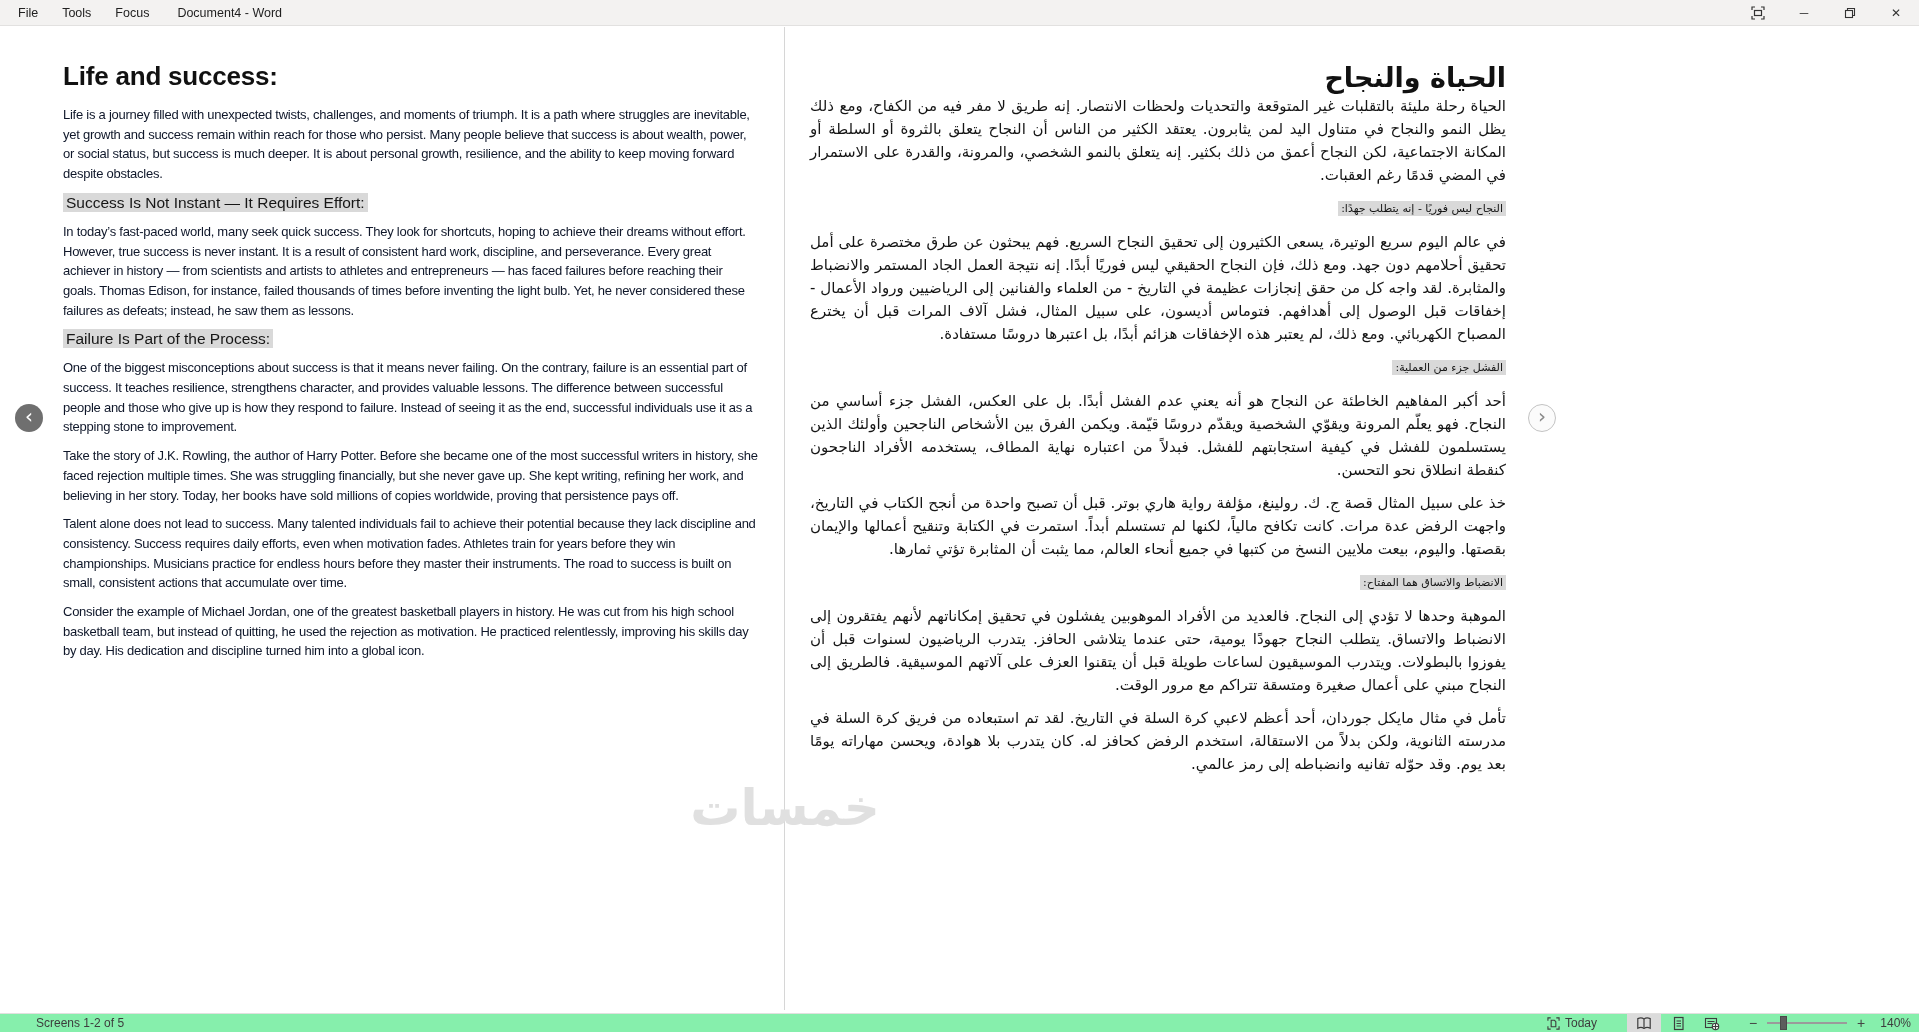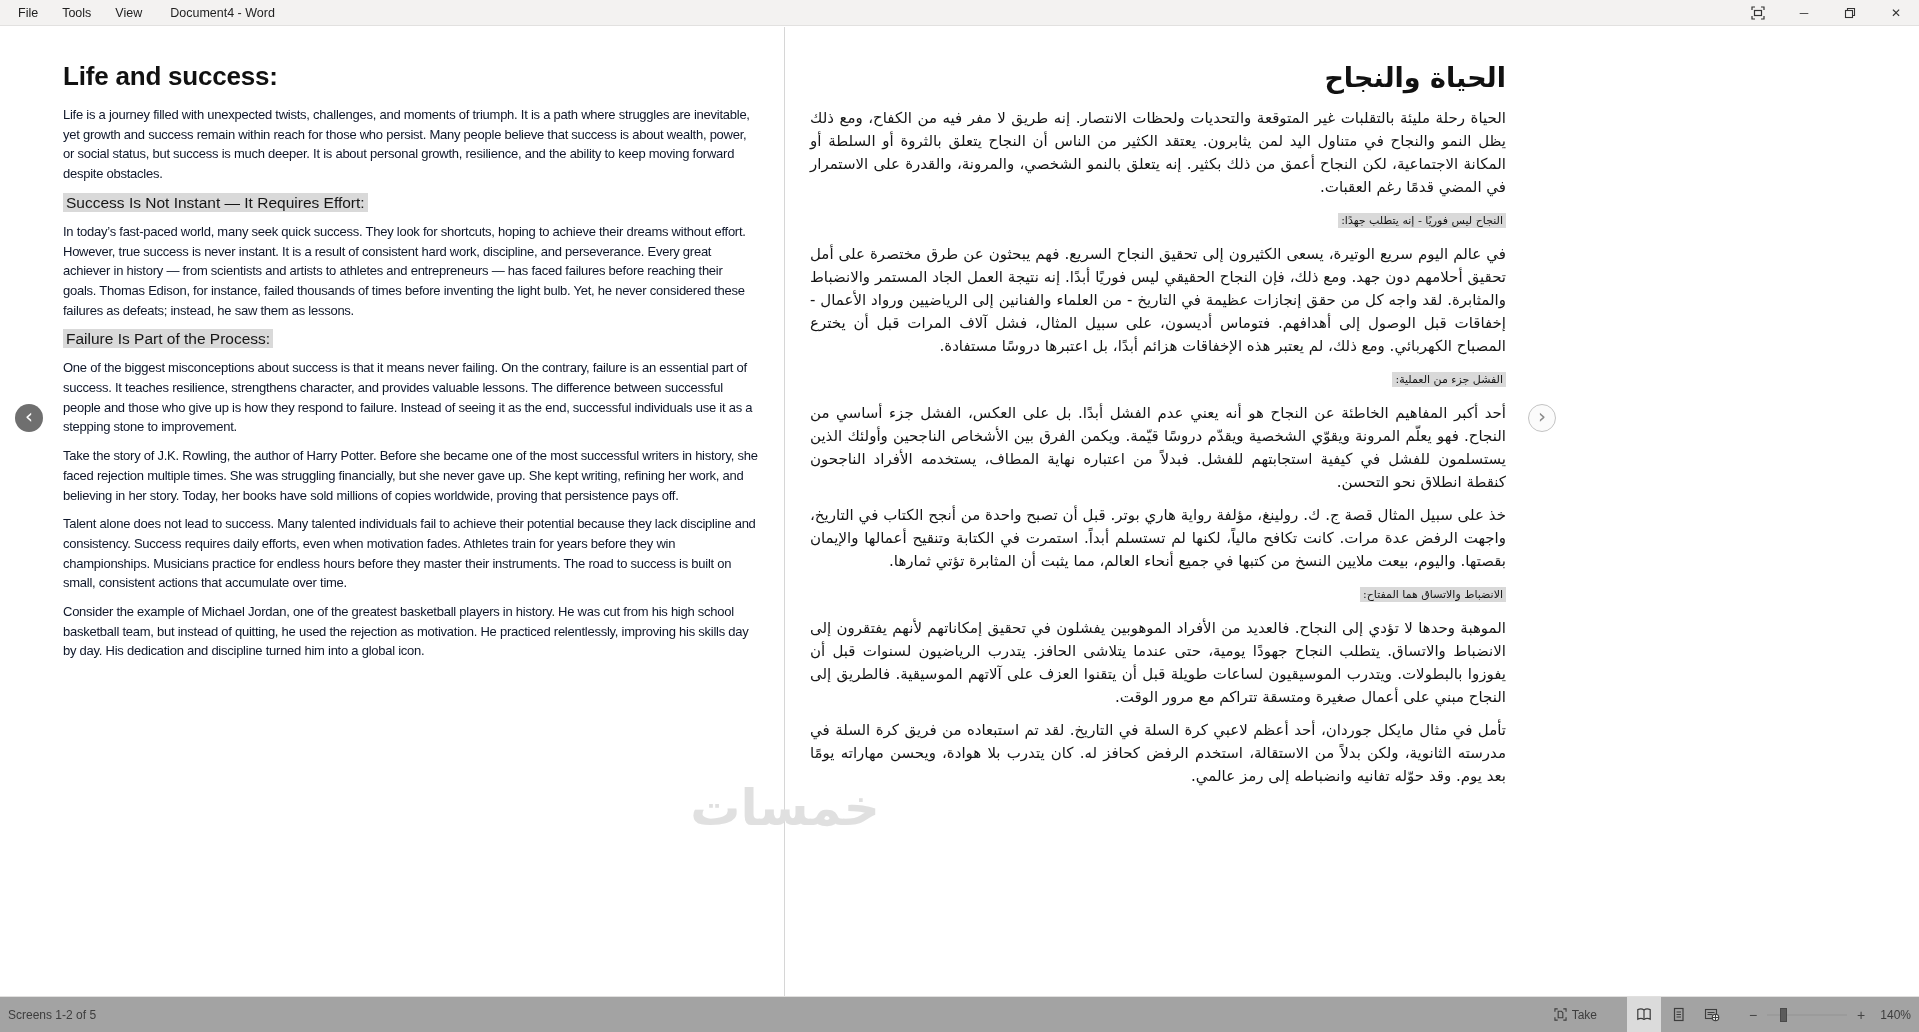--- a/index.html
+++ b/index.html
@@ -29,42 +29,42 @@
   .page-ar { left: 810px; width: 696px; direction: rtl; font-family: "DejaVu Sans", sans-serif; }
 
   .page-en .doc-h1 { font-size: 26px; line-height: 30px; font-weight: bold; color: #111;
     margin-bottom: 14px; letter-spacing: -0.2px; }
   .page-en .body-p { font-size: 13px; line-height: 19.7px; letter-spacing: -0.25px;
     margin-bottom: 9px; text-align: left; color: #0f172a; }
   .page-en .h-block { font-size: 15.5px; line-height: 20px; margin-bottom: 9px; color: #161616; }
   .hl { background: #d9d9d9; padding: 1px 3px; }
 
   .page-ar .doc-h1 { font-size: 27px; line-height: 34px; font-weight: bold; color: #111;
-    margin-bottom: 12px; text-align: right; }
+    text-align: right; }
   .page-ar .body-p { font-size: 15px; line-height: 23px; margin-bottom: 10px;
     text-align: justify; color: #151515; }
   .page-ar .h-block { font-size: 11px; line-height: 24px; margin-bottom: 10px; color: #141414; }
 
   
   .nav-btn { position: absolute; top: 377px; width: 28px; height: 28px; border-radius: 50%;
     display: flex; align-items: center; justify-content: center; border: none; padding: 0; }
   .nav-prev { left: 15px; background: #6f6f6f; color: #fdfdfd; }
   .nav-next { left: 1528px; background: #fbfbfb; border: 1px solid #c3c3c3; color: #8a8a8a; }
   .nav-btn .chev { font-size: 20px; line-height: 1; font-family: "DejaVu Sans", sans-serif;
     position: relative; top: -2px; }
 
   
   .watermark { position: absolute; left: 660px; top: 752px; width: 250px; text-align: center;
     font-family: "DejaVu Sans", sans-serif; font-weight: bold; font-size: 50px;
     color: #e0e0e0; direction: rtl; user-select: none; }
 
   
-  .statusbar { position: absolute; bottom: 0; left: 0; right: 0; height: 36px;
-    background: #a3a3a3; border-top: 1px solid #e1e0df;
-    display: flex; align-items: center; font-size: 12px; color: #3d3d3d; }
+  .statusbar { position: absolute; bottom: 0; left: 0; right: 0; height: 19px;
+    background: #86efac; border-top: 1px solid #e1e0df;
+    display: flex; align-items: center; font-size: 12px; color: #3d3d3d; padding-left: 28px; }
   .sb-left { padding-left: 8px; }
   .sb-right { position: absolute; right: 6px; top: 0; height: 100%;
     display: flex; align-items: center; }
   .sb-btn { height: 100%; display: flex; align-items: center; justify-content: center;
     background: transparent; border: none; color: #3d3d3d; font-size: 12px;
     font-family: "Liberation Sans", sans-serif; }
   .focus-btn { padding: 0 8px; column-gap: 5px; margin-right: 22px; }
   .view-btn { width: 34px; }
   .view-btn.active { background: #dbdbdb; }
   .zoom-out-btn, .zoom-in-btn { width: 20px; font-size: 14px; color: #444; }
@@ -78,21 +78,21 @@
 </style>
 </head>
 <body>
 
 <div class="app">
 
   <div class="titlebar">
     <div class="menus">
       <span class="menu-item">File</span>
       <span class="menu-item">Tools</span>
-      <span class="menu-item">View</span>
+      <span class="menu-item">Focus</span>
       <span class="doc-title">Document4 - Word</span>
     </div>
     <div class="win-controls">
       <button class="win-btn">
         <span>
           <svg width="14" height="14" viewBox="0 0 14 14" fill="none" stroke="#333" stroke-width="1.2">
             <path d="M1 4 V1 H4"></path>
               <path d="M10 1 H13 V4"></path>
               <path d="M13 10 V13 H10"></path>
               <path d="M4 13 H1 V10"></path>
@@ -161,21 +161,21 @@
       <button class="sb-btn focus-btn">
         <span class="sb-icon">
           <svg width="13" height="13" viewBox="0 0 14 14" fill="none" stroke="#3d3d3d" stroke-width="1.2">
             <path d="M1 4 V1 H4"></path>
               <path d="M10 1 H13 V4"></path>
               <path d="M13 10 V13 H10"></path>
               <path d="M4 13 H1 V10"></path>
             <path d="M4.5 3.5 h3.5 l1.5 1.5 v5.5 h-5 z"></path>
           </svg>
         </span>
-        <span>Take</span>
+        <span>Today</span>
       </button>
       <button class="sb-btn view-btn active">
         <span class="sb-icon">
           <svg width="16" height="15" viewBox="0 0 16 15" fill="none" stroke="#3d3d3d" stroke-width="1.2">
             <path d="M8 3 C6.5 1.8 3.5 1.8 1.8 2.6 V12.2 C3.5 11.4 6.5 11.4 8 12.6"></path>
             <path d="M8 3 C9.5 1.8 12.5 1.8 14.2 2.6 V12.2 C12.5 11.4 9.5 11.4 8 12.6"></path>
             <path d="M8 3 V12.6"></path>
           </svg>
         </span>
       </button>

